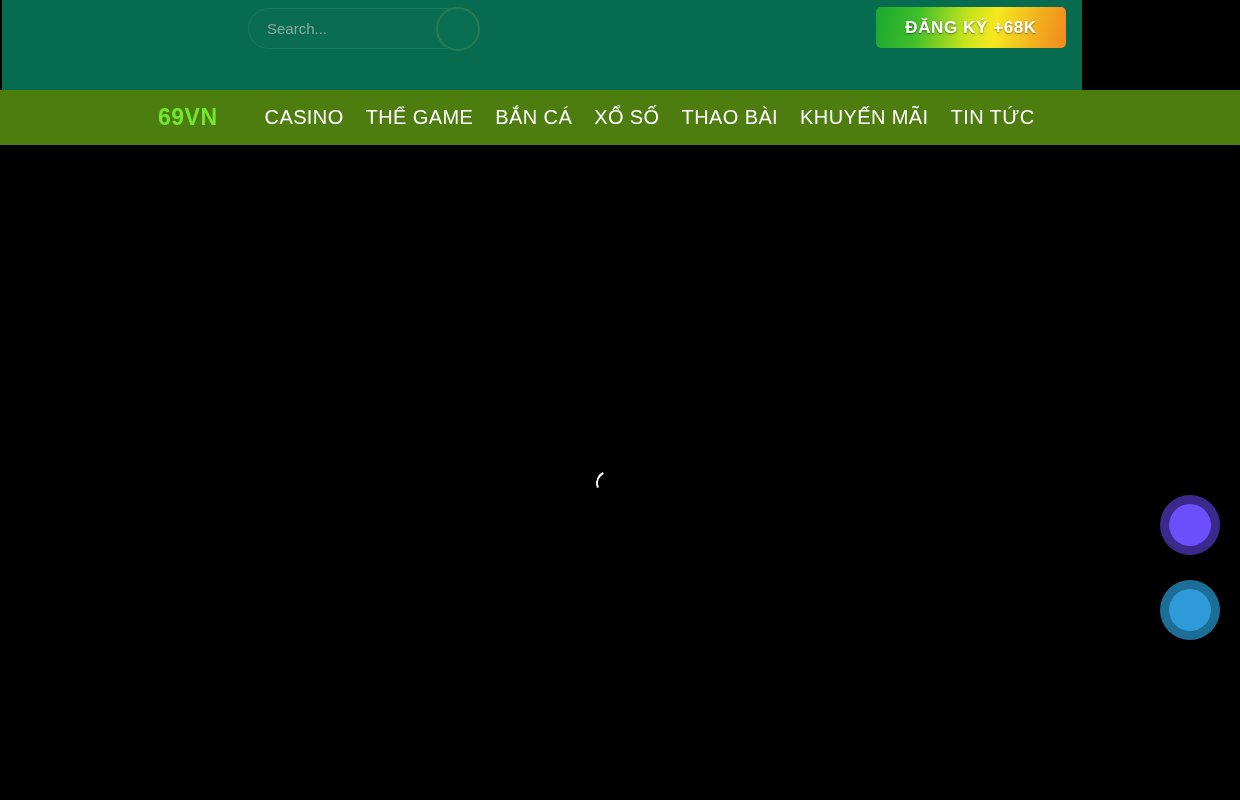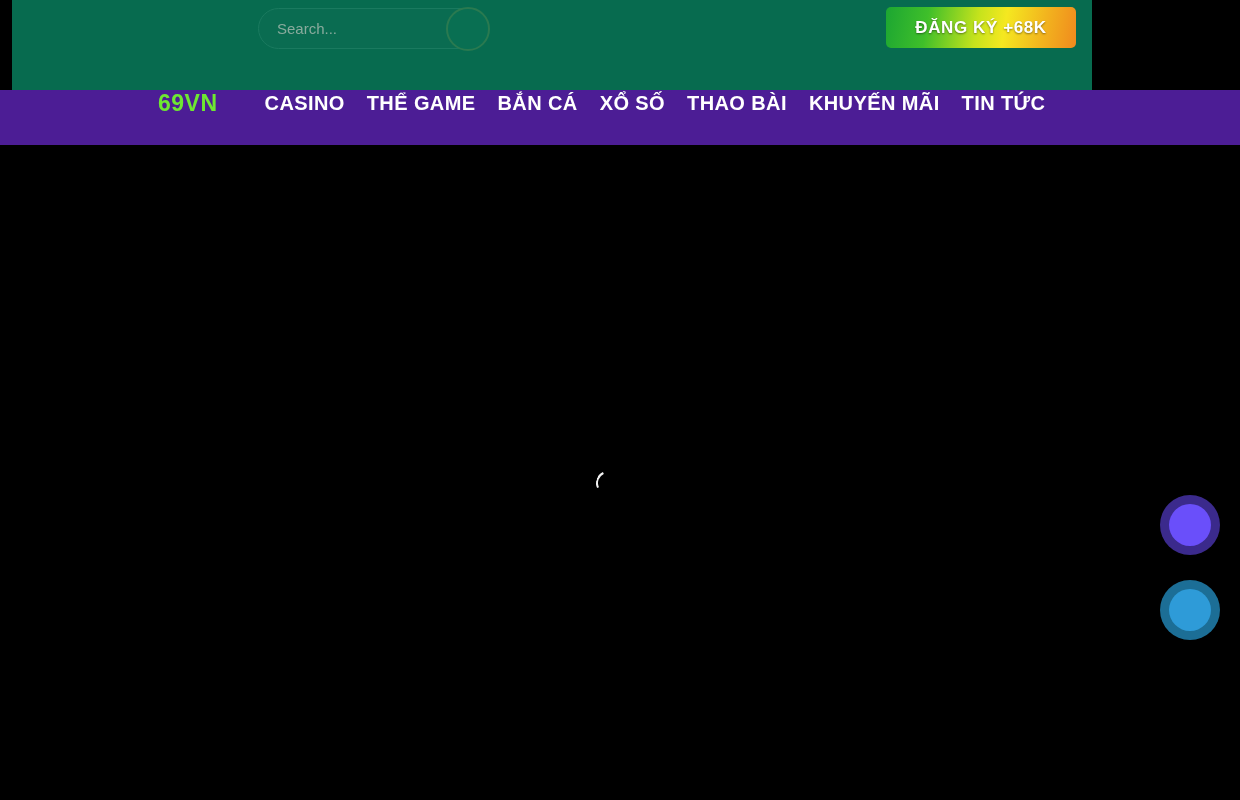--- a/index.html
+++ b/index.html
@@ -17,21 +17,21 @@
     position: relative;
     width: 1240px;
     height: 800px;
     background: #000000;
   }
 
   
   .topbar {
     position: absolute;
     top: 0;
-    left: 12px;
+    left: 2px;
     width: 1080px;
     height: 90px;
     background: #076B4F;
   }
 
   .search-wrap {
     position: absolute;
     left: 246px;
     top: 8px;
     width: 228px;
@@ -95,23 +95,23 @@
   .cta-register { width: 190px; }
   .cta-login { width: 166px; }
 
   
   .navbar {
     position: absolute;
     top: 90px;
     left: 0;
     width: 1240px;
     height: 55px;
-    background: #4c1d95;
+    background: #4d7c0f;
     display: flex;
-    align-items: flex-start;
+    align-items: center;
   }
 
   .nav-inner {
     display: flex;
     align-items: center;
     margin-left: 158px;
     gap: 0;
   }
 
   .brand {
@@ -119,21 +119,21 @@
     font-size: 23px;
     font-weight: bold;
     letter-spacing: 0.5px;
     cursor: pointer;
     margin-right: 36px;
   }
 
   .nav-item {
     color: #ffffff;
     font-size: 20px;
-    font-weight: bold;
+    font-weight: normal;
     letter-spacing: 0.4px;
     cursor: pointer;
     padding: 0 11px;
     white-space: nowrap;
   }
 
   
   .content {
     position: absolute;
     top: 145px;

